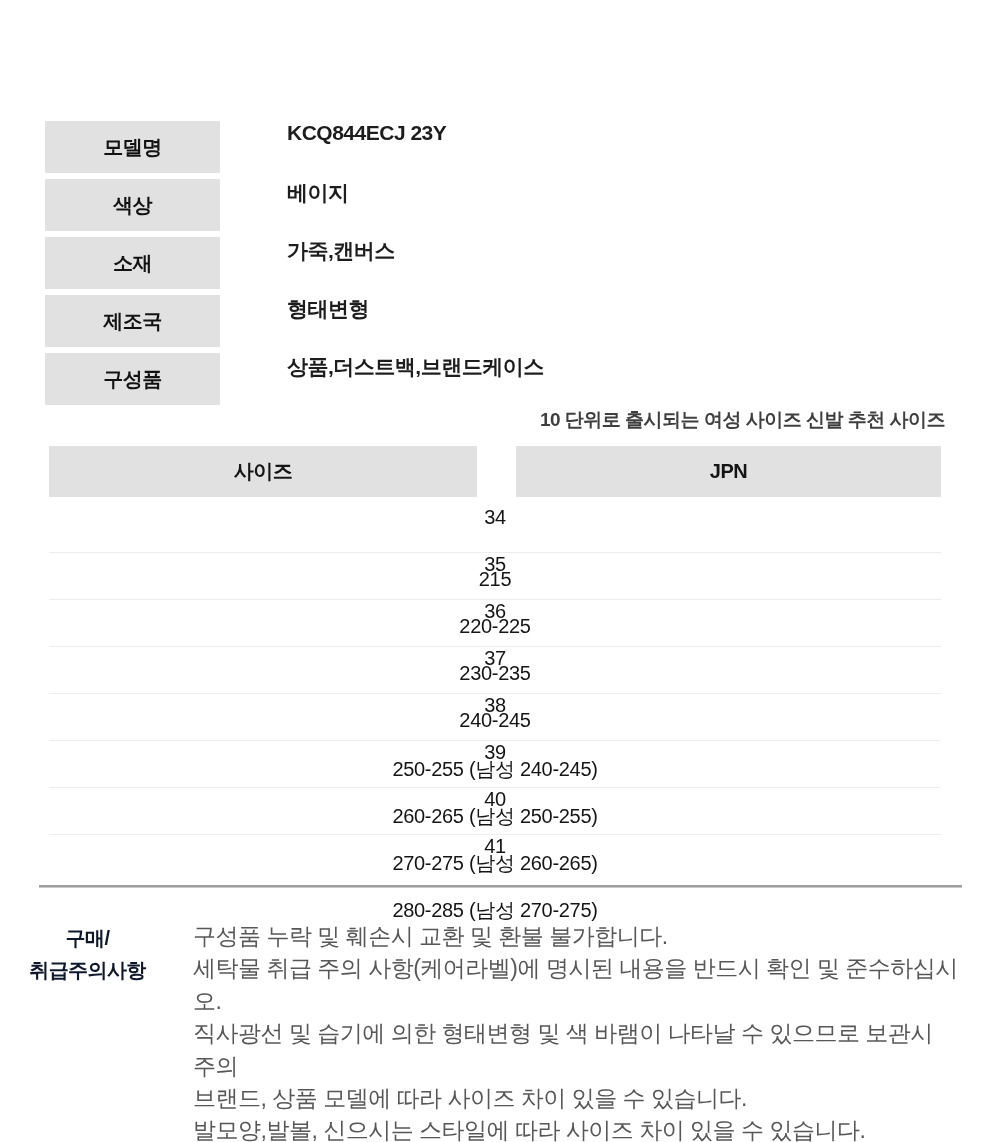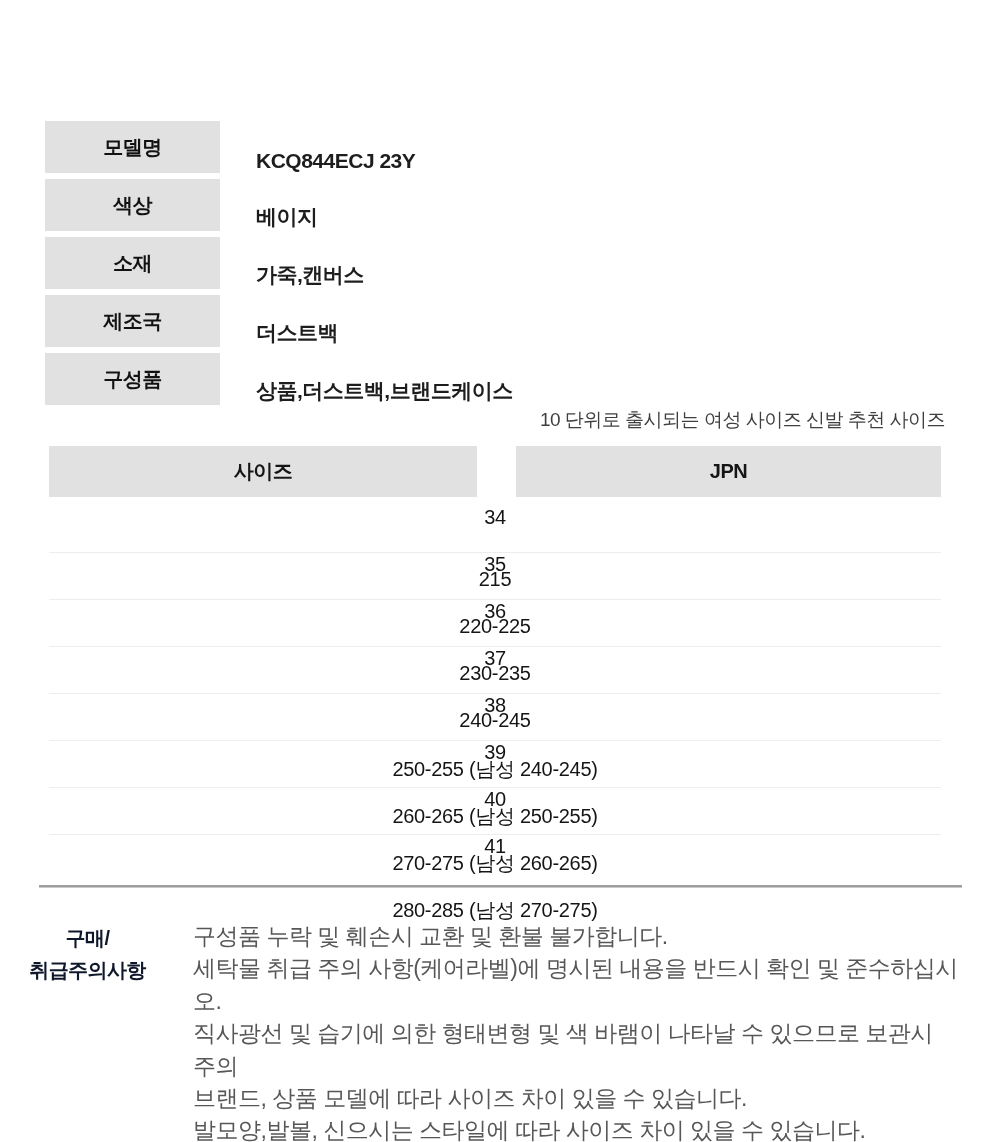--- a/index.html
+++ b/index.html
@@ -20,22 +20,23 @@
   }
 
   
   .spec-table {
     position: absolute;
     left: 45px;
     top: 121px;
   }
   .spec-row {
     display: flex;
-    align-items: flex-end;
+    align-items: flex-start;
     margin-bottom: 6px;
+    gap: 31px;
   }
   .spec-label {
     width: 175px;
     height: 52px;
     background: #e1e1e1;
     display: flex;
     align-items: center;
     justify-content: center;
     font-size: 20px;
     font-weight: 700;
@@ -52,21 +53,21 @@
   }
 
   
   .size-note {
     position: absolute;
     left: 45px;
     top: 407px;
     width: 900px;
     text-align: right;
     font-size: 19px;
-    font-weight: 400;
+    font-weight: 700;
     color: #3f3f3f;
     letter-spacing: -0.5px;
   }
 
   
   .size-table {
     position: absolute;
     left: 49px;
     top: 446px;
     width: 892px;
@@ -158,21 +159,21 @@
     <div class="spec-row">
       <div class="spec-label">색상</div>
       <div class="spec-value">베이지</div>
     </div>
     <div class="spec-row">
       <div class="spec-label">소재</div>
       <div class="spec-value">가죽,캔버스</div>
     </div>
     <div class="spec-row">
       <div class="spec-label">제조국</div>
-      <div class="spec-value">더스트백</div>
+      <div class="spec-value">형태변형</div>
     </div>
     <div class="spec-row">
       <div class="spec-label">구성품</div>
       <div class="spec-value">상품,더스트백,브랜드케이스</div>
     </div>
   </div>
 
   <div class="size-note">10 단위로 출시되는 여성 사이즈 신발 추천 사이즈</div>
 
   <div class="size-table">

